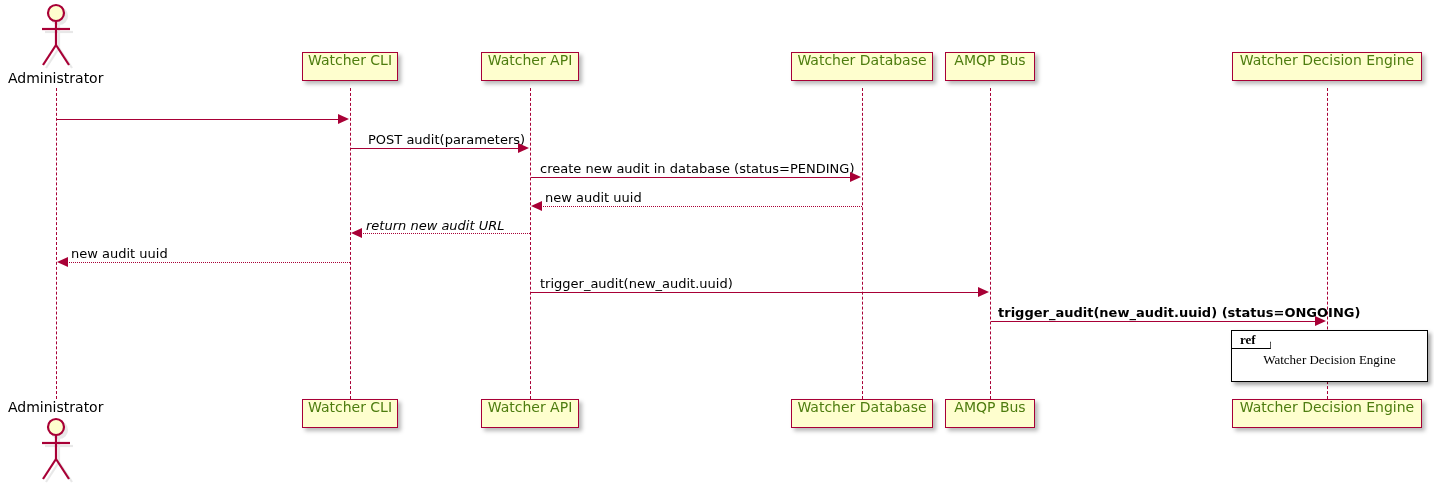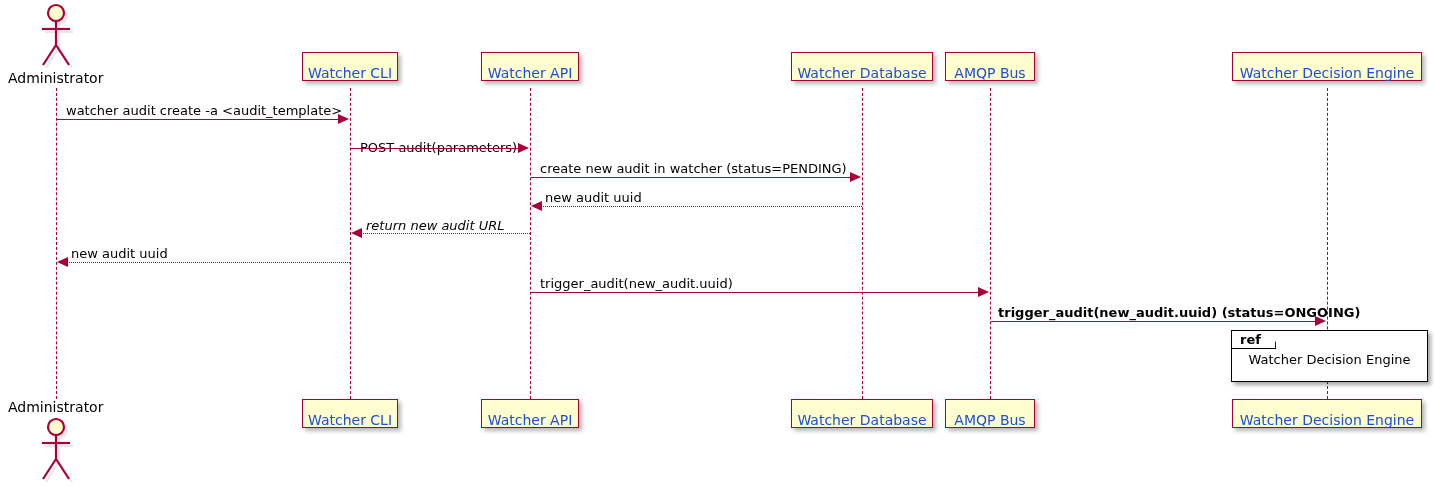--- a/index.html
+++ b/index.html
@@ -20,25 +20,25 @@
   .lifeline {
     position: absolute;
     width: 0;
     border-left: 1px dashed #A80036;
   }
   .pbox {
     position: absolute;
     box-sizing: border-box;
     background: #FEFECE;
     border: 1.5px solid #A80036;
-    color: #1d4ed8;
+    color: #4d7c0f;
     font-size: 14px;
     line-height: 1;
     display: flex;
-    align-items: flex-end;
+    align-items: flex-start;
     justify-content: center;
     box-shadow: 3px 3px 4px rgba(0,0,0,0.28);
     white-space: nowrap;
   }
   .actor-label {
     position: absolute;
     font-size: 14px;
     color: #000000;
     white-space: nowrap;
   }
@@ -188,29 +188,28 @@
   <div class="pbox" style="left:791px; top:399px; width:142px; height:29px;">
     <span>Watcher Database</span>
   </div>
   <div class="pbox" style="left:945px; top:399px; width:90px; height:29px;">
     <span>AMQP Bus</span>
   </div>
   <div class="pbox" style="left:1232px; top:399px; width:190px; height:29px;">
     <span>Watcher Decision Engine</span>
   </div>
 
-  <div class="msg-label" style="left:66px; top:104px;">watcher audit create -a &lt;audit_template&gt;</div>
   <div class="msg-line" style="left:57px; top:119px; width:284px;"></div>
   <div class="arrowhead right" style="left:338px; top:114px;"></div>
 
-  <div class="msg-label" style="left:360px; top:133px;margin-top:8px;">POST audit(parameters)</div>
+  <div class="msg-label" style="left:368px; top:133px;">POST audit(parameters)</div>
   <div class="msg-line" style="left:351px; top:148px; width:170px;"></div>
   <div class="arrowhead right" style="left:518px; top:143px;"></div>
 
-  <div class="msg-label" style="left:540px; top:162px;">create new audit in watcher (status=PENDING)</div>
+  <div class="msg-label" style="left:540px; top:162px;">create new audit in database (status=PENDING)</div>
   <div class="msg-line" style="left:531px; top:177px; width:322px;"></div>
   <div class="arrowhead right" style="left:850px; top:172px;"></div>
 
   <div class="msg-label" style="left:545px; top:191px;">new audit uuid</div>
   <div class="msg-line dotted" style="left:540px; top:206px; width:322px;"></div>
   <div class="arrowhead left" style="left:531px; top:201px;"></div>
 
   <div class="msg-label" style="left:366px; top:219px;font-style:italic;">return new audit URL</div>
   <div class="msg-line dotted" style="left:360px; top:233px; width:170px;"></div>
   <div class="arrowhead left" style="left:351px; top:228px;"></div>
@@ -220,20 +219,20 @@
   <div class="arrowhead left" style="left:57px; top:257px;"></div>
 
   <div class="msg-label" style="left:540px; top:277px;">trigger_audit(new_audit.uuid)</div>
   <div class="msg-line" style="left:531px; top:292px; width:450px;"></div>
   <div class="arrowhead right" style="left:978px; top:287px;"></div>
 
   <div class="msg-label" style="left:998px; top:306px;font-weight:bold;">trigger_audit(new_audit.uuid) (status=ONGOING)</div>
   <div class="msg-line" style="left:991px; top:321px; width:327px;"></div>
   <div class="arrowhead right" style="left:1315px; top:316px;"></div>
 
-  <div class="refbox" style="left:1231px; top:330px; width:197px; height:52px;">
+  <div class="refbox" style="left:1231px; top:330px; width:197px; height:52px;font-family:Liberation Serif, serif;">
     <div class="reftag">ref</div>
     <div class="refbody">
       <div>Watcher Decision Engine</div>
     </div>
   </div>
 
 </div>
 
 </body></html>

